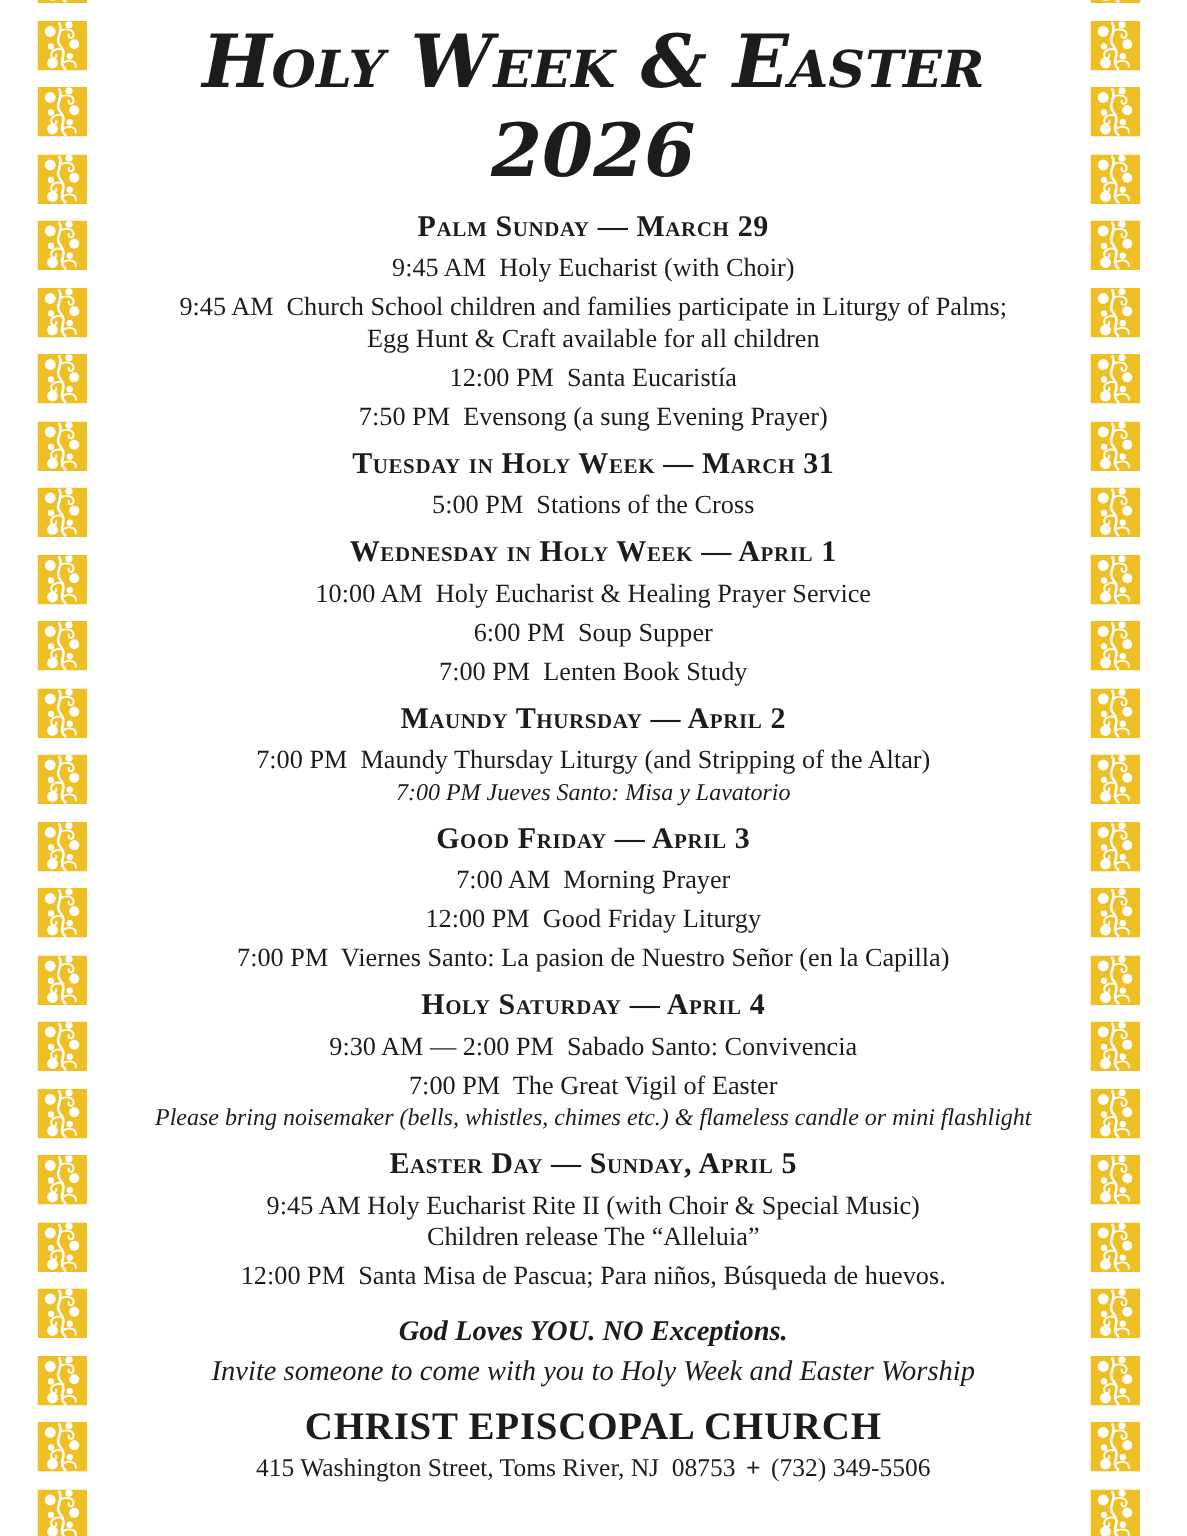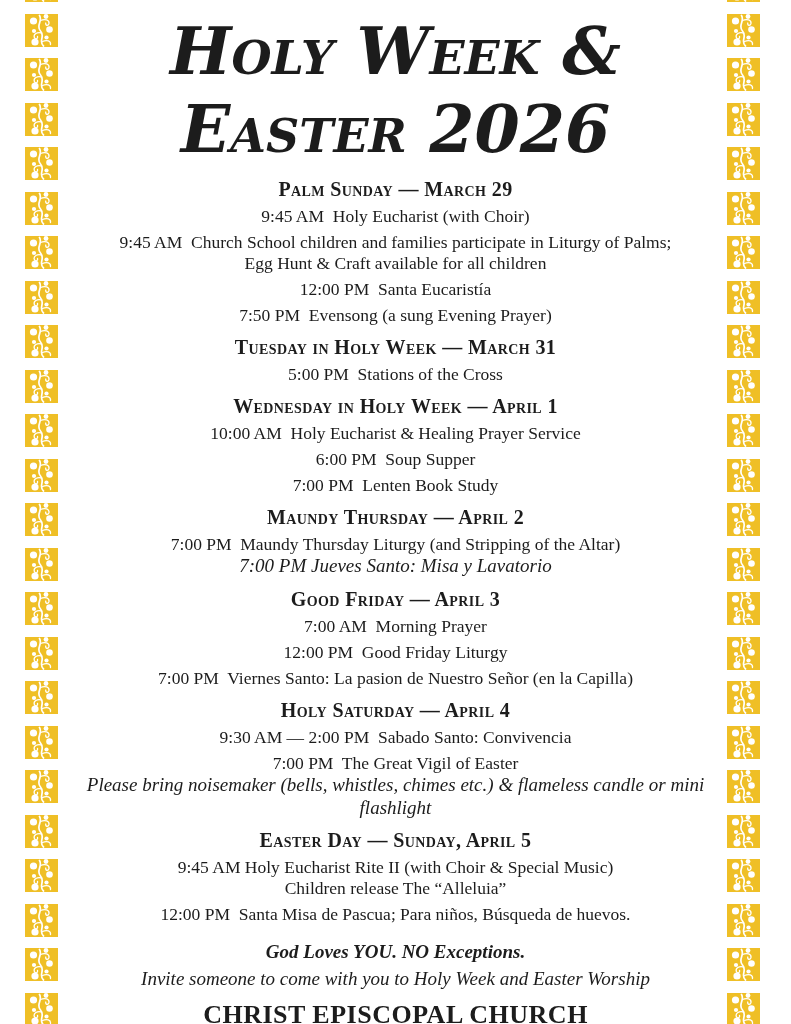--- a/index.html
+++ b/index.html
@@ -30,42 +30,42 @@
     position: absolute;
     left: 62px; right: 62px; top: 0;
     text-align: center;
     z-index: 2;
   }
   .title {
     font-family: "DejaVu Serif", serif;
     font-style: italic;
     font-variant: small-caps;
     font-weight: 600;
-    font-size: 65px;
+    font-size: 49px;
     line-height: 1.2;
     margin: 12px 0 4px 0;
     letter-spacing: 0px;
   }
   .day-heading {
     font-variant: small-caps;
     font-weight: bold;
     font-size: 20px;
     line-height: 1.2;
     letter-spacing: 0.4px;
     margin: 9px 0 0 0;
   }
   .event {
     font-size: 17.5px;
     line-height: 1.2;
     margin: 5px 0;
     white-space: pre-wrap;
   }
   .attached-note {
     font-style: italic;
-    font-size: 19px;
+    font-size: 16px;
   }
   .footer { margin-top: 16px; }
   .tagline-bold {
     font-style: italic; font-weight: bold;
     font-size: 19px; line-height: 1.2; margin: 4px 0;
   }
   .tagline-italic {
     font-style: italic;
     font-size: 19px; line-height: 1.2; margin: 3px 0 8px 0;
   }

